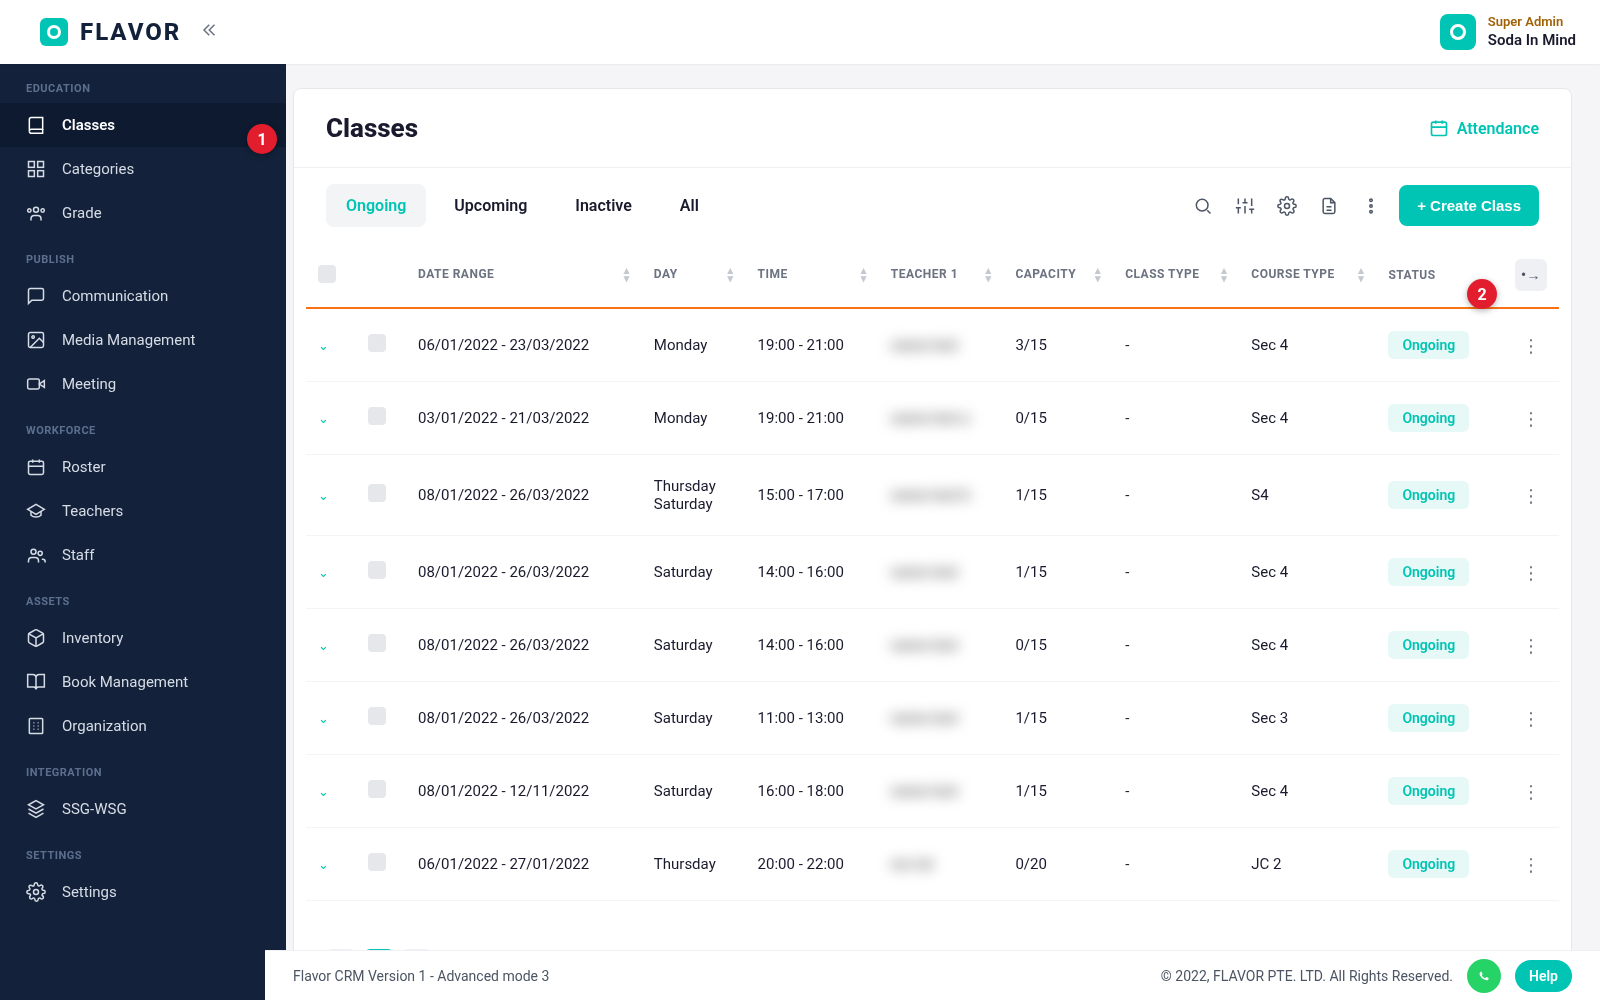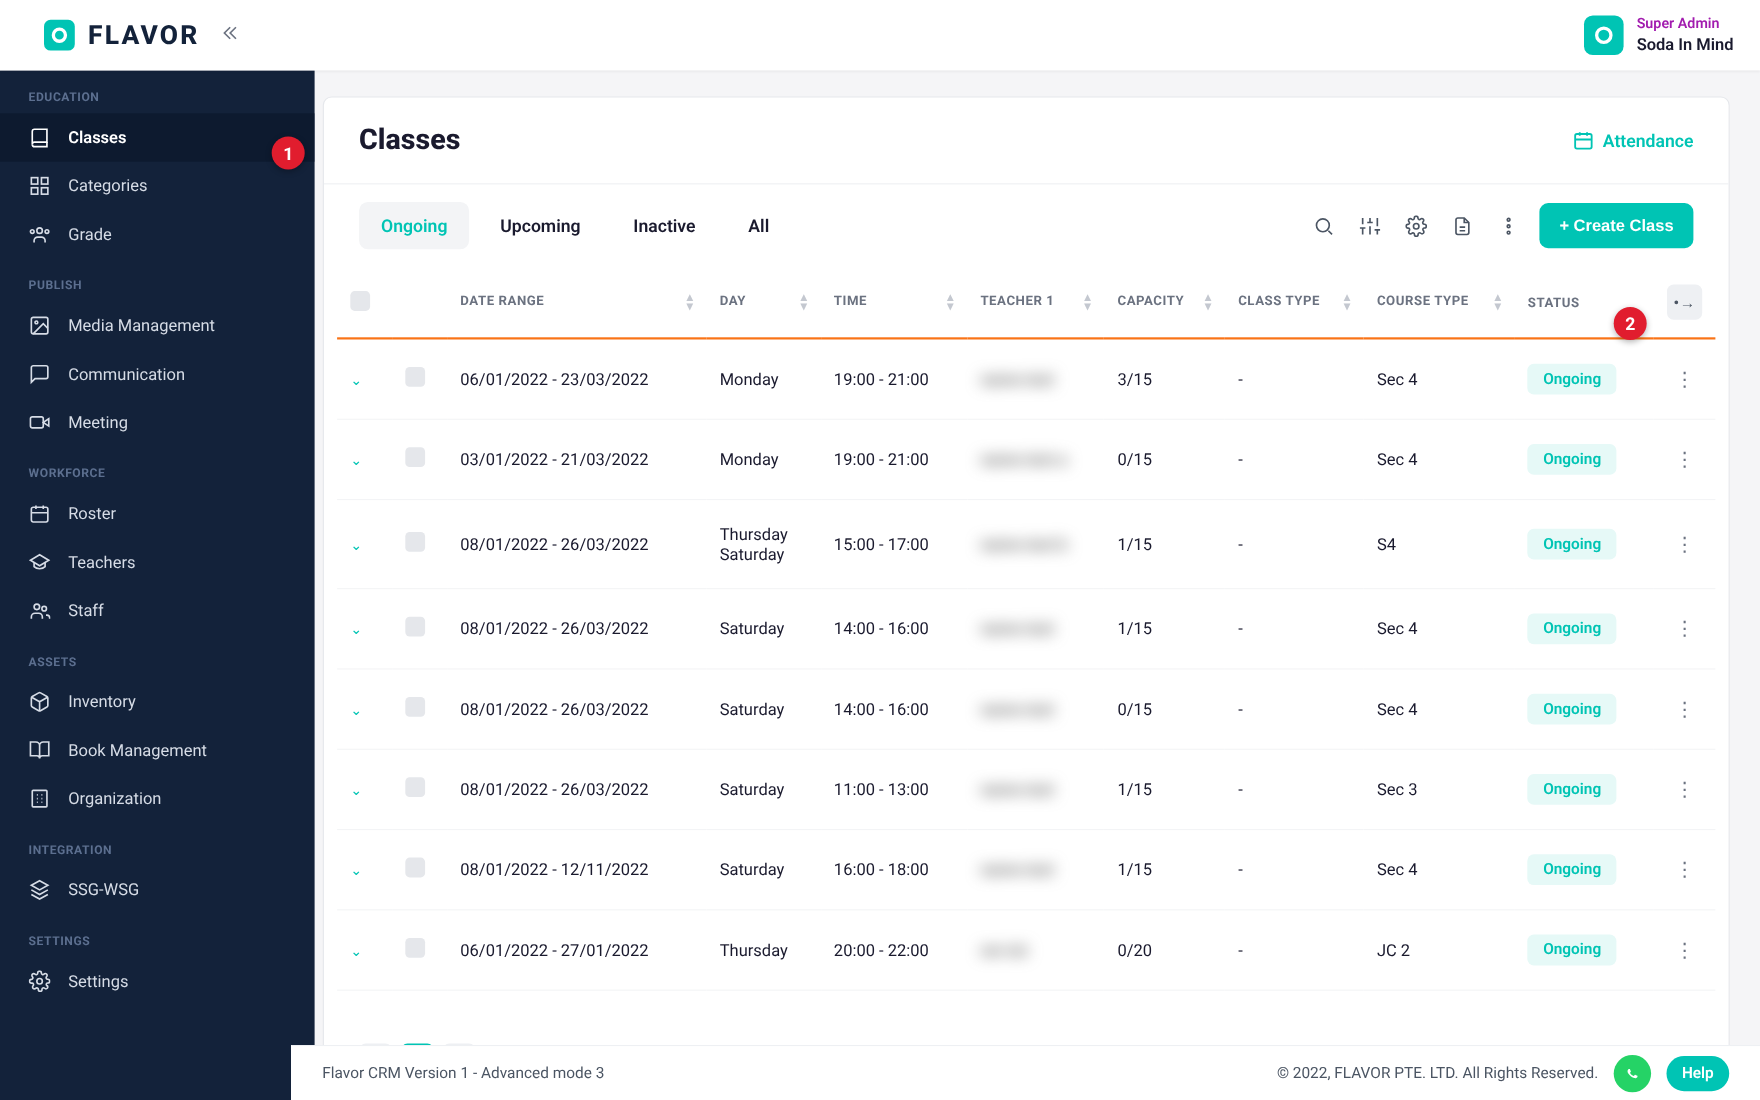--- a/index.html
+++ b/index.html
@@ -7,21 +7,21 @@
 .topbar { position:absolute; top:0; left:0; right:0; height:64px; background:#fff; display:flex; align-items:center; padding:0 24px 0 40px; box-shadow:0 1px 2px rgba(0,0,0,0.05); z-index:10;}
 .logo-group { display:flex; align-items:center; gap:12px;}
 .logo-mark { width:28px; height:28px; background:#00c4b4; border-radius:6px; display:flex; align-items:center; justify-content:center;}
 .logo-mark::before { content:""; width:14px; height:14px; border:3px solid #fff; border-radius:50%; box-sizing:border-box;}
 .logo-text { font-size:24px; font-weight:800; letter-spacing:2px; color:#13223a;}
 .collapse-btn { margin-left:20px; color:#6b7280; font-size:18px; cursor:pointer;}
 .account { margin-left:auto; display:flex; align-items:center; gap:12px;}
 .avatar { width:36px; height:36px; background:#00c4b4; border-radius:8px; display:flex; align-items:center; justify-content:center;}
 .avatar::before{ content:""; width:16px; height:16px; border:3px solid #fff; border-radius:50%; box-sizing:border-box;}
 .acct-lines { display:flex; flex-direction:column; line-height:1.3;}
-.acct-role { font-size:13px; font-weight:600; color:#a21caf;}
+.acct-role { font-size:13px; font-weight:600; color:#a16207;}
 .acct-name { font-size:15px; font-weight:600; color:#1a1a2e;}
 .sidebar { position:absolute; top:64px; left:0; bottom:0; width:286px; background:#13223a; color:#b9c2d0; overflow-y:auto; }
 .side-group-label { font-size:11px; font-weight:700; letter-spacing:0.5px; color:#5c6f8f; padding:18px 26px 8px;}
 .side-item { display:flex; align-items:center; gap:16px; padding:12px 26px; font-size:15px; cursor:pointer; color:#d6dce6;}
 .side-item.active { background:#0d1a2f; color:#fff; font-weight:600;}
 .side-icon { width:20px; height:20px; display:flex; align-items:center; justify-content:center; flex-shrink:0;}
 .side-icon svg{ width:20px; height:20px; stroke:currentColor; fill:none; stroke-width:1.8;}
 .main { position:absolute; top:64px; left:265px; right:0; bottom:0; overflow:auto; padding:24px 28px 80px;}
 .card { background:#fff; border:1px solid #e5e7eb; border-radius:8px; overflow:hidden;}
 .card-header { display:flex; align-items:center; justify-content:space-between; padding:24px 32px; border-bottom:1px solid #eef0f3;}
@@ -109,34 +109,34 @@
           <circle cx="4" cy="9" r="2"></circle>
           <circle cx="20" cy="9" r="2"></circle>
         </svg>
       </span>
       <span>Grade</span>
     </div>
     <div class="side-group-label">PUBLISH</div>
     <div class="side-item">
       <span class="side-icon">
         <svg viewBox="0 0 24 24">
+          <path d="M21 15a2 2 0 01-2 2H7l-4 4V5a2 2 0 012-2h14a2 2 0 012 2z"></path>
+        </svg>
+      </span>
+      <span>Communication</span>
+    </div>
+    <div class="side-item">
+      <span class="side-icon">
+        <svg viewBox="0 0 24 24">
           <rect x="3" y="3" width="18" height="18" rx="2"></rect>
           <circle cx="8.5" cy="8.5" r="1.5"></circle>
           <path d="M21 15l-5-5L5 21"></path>
         </svg>
       </span>
       <span>Media Management</span>
-    </div>
-    <div class="side-item">
-      <span class="side-icon">
-        <svg viewBox="0 0 24 24">
-          <path d="M21 15a2 2 0 01-2 2H7l-4 4V5a2 2 0 012-2h14a2 2 0 012 2z"></path>
-        </svg>
-      </span>
-      <span>Communication</span>
     </div>
     <div class="side-item">
       <span class="side-icon">
         <svg viewBox="0 0 24 24">
           <rect x="2" y="6" width="14" height="12" rx="2"></rect>
           <path d="M22 8l-6 4 6 4z"></path>
         </svg>
       </span>
       <span>Meeting</span>
     </div>

